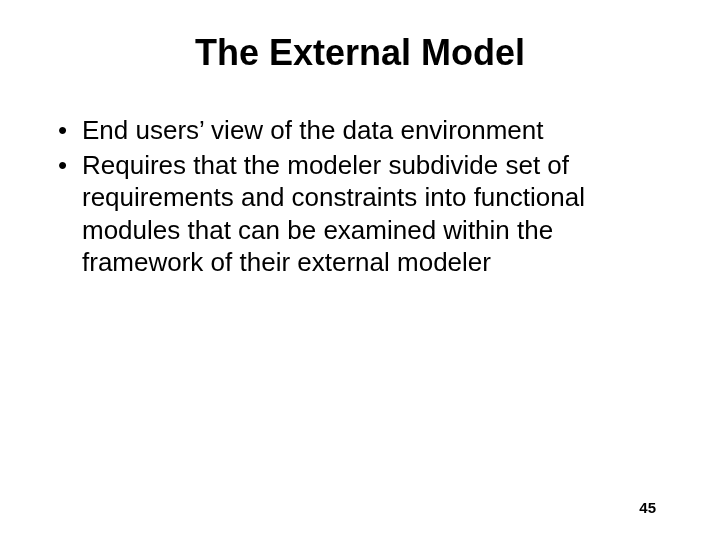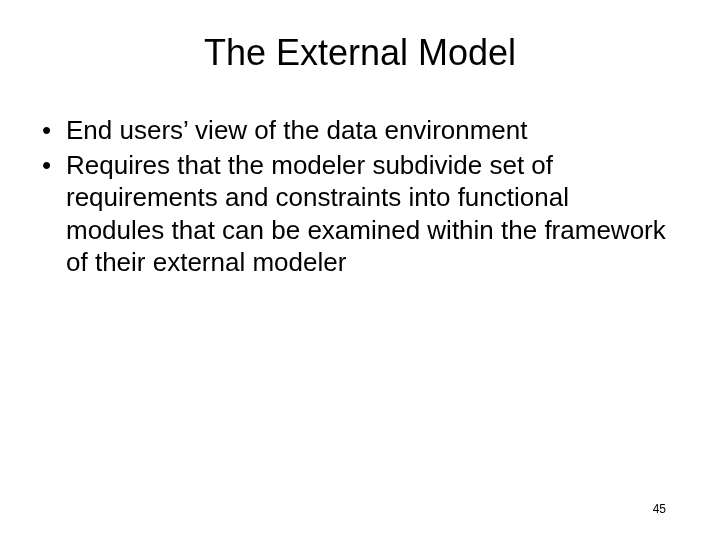--- a/index.html
+++ b/index.html
@@ -11,49 +11,50 @@
       width: 720px;
       height: 540px;
       background: #ffffff;
       font-family: Arial, Helvetica, sans-serif;
       color: #000000;
       position: relative;
       overflow: hidden;
     }
     .slide-title {
       font-size: 36px;
-      font-weight: normal;
+      font-weight: bold;
       text-align: center;
       padding-top: 32px;
       padding-bottom: 40px;
     }
     .bullet-list {
       list-style: none;
-      padding-left: 36px;
+      padding-left: 52px;
       padding-right: 48px;
     }
     .bullet-item {
       font-size: 26px;
       line-height: 1.25;
       position: relative;
       padding-left: 30px;
       margin-bottom: 2px;
     }
     .bullet-item::before {
       content: "•";
       position: absolute;
       left: 6px;
       top: 0;
       font-size: 26px;
     }
     .page-number {
       position: absolute;
       bottom: 24px;
-      right: 54px;
-      font-size: 12px;
+      right: 64px;
+      font-size: 15px;
+      font-weight: bold;
     }
   </style>
 </head>
 <body>
 
 <h1 class="slide-title">The External Model</h1>
 
 <ul class="bullet-list">
   <li class="bullet-item">End users’ view of the data environment</li>
   <li class="bullet-item">Requires that the modeler subdivide set of requirements and constraints into functional modules that can be examined within the framework of their external modeler</li>

